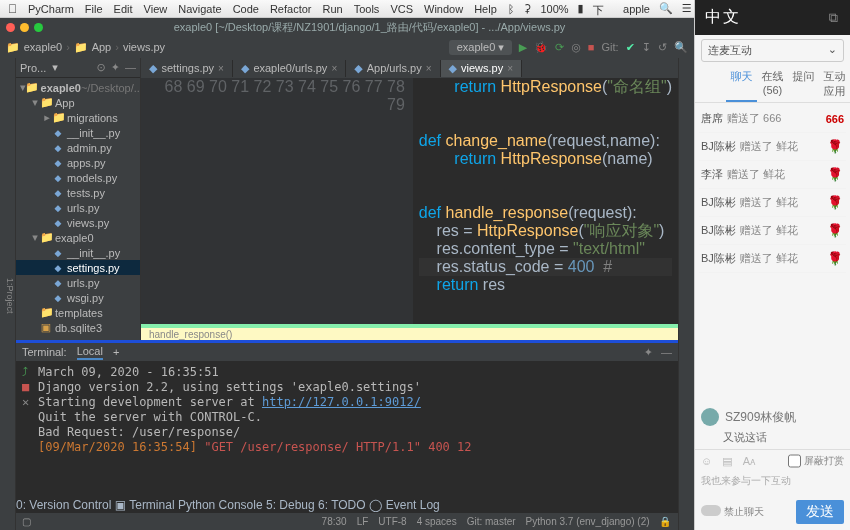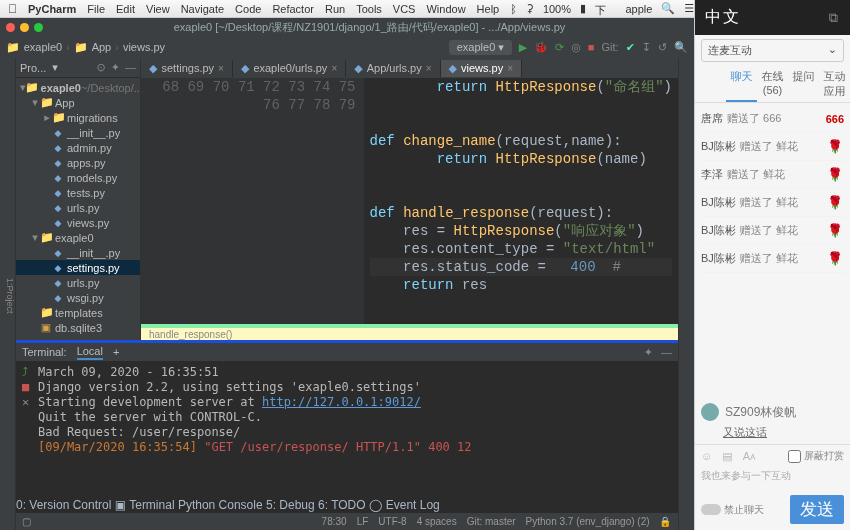--- a/index.html
+++ b/index.html
@@ -4,21 +4,21 @@
 <style>
   * { margin: 0; padding: 0; box-sizing: border-box; }
   body { font-family: -apple-system, "SF Pro", Arial, sans-serif; font-size: 12px; background: #2b2b2b; color: #a9b7c6; overflow: hidden; width: 850px; height: 530px; }
   .root { display: flex; width: 850px; height: 530px; }
   .ide { width: 694px; height: 530px; display: flex; flex-direction: column; background: #2b2b2b; position: relative; }
   .sidepanel { width: 156px; height: 530px; background: #f5f5f5; color: #333; display: flex; flex-direction: column; border-left: 1px solid #ccc; position: relative; }
   
   .menubar { height: 18px; background: linear-gradient(#f9f9f9,#e6e6e6); display: flex; align-items: center; padding: 0 8px; font-size: 11px; color: #333; gap: 11px; border-bottom: 1px solid #ccc; }
   .menubar .apple { font-size: 12px; }
   .menubar .right { margin-left: auto; display: flex; gap: 9px; align-items: center; }
-  .menubar b { font-weight: 700; }
+  .menubar b { font-weight: 400; }
   
   .title-row { height: 18px; background: #3c3f41; display: flex; align-items: center; padding: 0 6px; font-size: 11px; color: #bbb; }
   .traffic { display: flex; gap: 5px; margin-right: 8px; }
   .traffic span { width: 9px; height: 9px; border-radius: 50%; display: inline-block; }
   .tl-close { background: #ff5f56; } .tl-min { background: #ffbd2e; } .tl-max { background: #27c93f; }
   
   .navbar { height: 22px; background: #3c3f41; display: flex; align-items: center; font-size: 11px; color: #bbb; padding: 0 6px; }
   .breadcrumb { display: flex; gap: 4px; align-items: center; }
   .breadcrumb .sep { color: #666; }
   .navbar .nb-right { margin-left: auto; display: flex; gap: 7px; align-items: center; }
@@ -43,24 +43,24 @@
   .fi.dir { color: #87939a; }
   .fi.py { color: #7aa7d6; font-size: 9px; }
   .fi.db { color: #d6a04a; }
   .ind1 { padding-left: 14px; } .ind2 { padding-left: 26px; }
   
   .editor-pane { flex: 1; display: flex; flex-direction: column; min-width: 0; }
   .tabs { height: 20px; background: #3c3f41; display: flex; align-items: center; }
   .tab { padding: 2px 8px; font-size: 11px; color: #bbb; border-right: 1px solid #2b2b2b; display: flex; gap: 4px; align-items: center; }
   .tab.active { background: #4e5254; color: #fff; }
   .tab .x { color: #888; font-size: 10px; }
-  .code { flex: 1; background: #2b2b2b; font-family: Liberation Mono, monospace; font-size: 14px; line-height: 18px; display: flex; overflow: hidden; }
+  .code { flex: 1; background: #2b2b2b; font-family: Liberation Sans, sans-serif; font-size: 16px; line-height: 18px; display: flex; overflow: hidden; }
   .lnums { background: #313335; color: #606366; padding: 0 8px 0 10px; text-align: right; }
   .src { padding: 0 6px; white-space: pre; flex: 1; }
-  .kw { color: #7dd3fc; } .fn { color: #ffc66d; } .str { color: #6a8759; } .num { color: #6897bb; margin-left: 16px; } .cm { color: #808080; }
+  .kw { color: #0ea5e9; } .fn { color: #ffc66d; } .str { color: #6a8759; } .num { color: #6897bb; } .cm { color: #808080; }
   .hl-line { background: #323232; display: inline-block; width: 100%; }
   .crumb-bar { height: 16px; background: #fef9c3; font-size: 10px; color: #888; padding: 1px 8px; border-top: 4px solid #86efac; }
   
   .term-pane { height: 158px; background: #2b2b2b; border-top: 3px solid #1d4ed8; display: flex; flex-direction: column; }
   .term-head { height: 18px; background: #3c3f41; display: flex; align-items: center; font-size: 11px; color: #bbb; padding: 0 6px; gap: 10px; }
   .term-head .sp { margin-left: auto; display: flex; gap: 8px; color: #888; }
   .term-sub { font-weight: 400; }
   .term-body { flex: 1; font-family: Menlo, monospace; font-size: 12px; line-height: 15px; color: #b8b8b8; padding: 4px 6px; display: flex; }
   .term-gut { width: 16px; }
   .term-txt { white-space: pre; }
@@ -75,26 +75,26 @@
   .sp-sel { margin: 4px 6px; border: 1px solid #ccc; border-radius: 3px; padding: 3px 6px; font-size: 11px; color: #555; display: flex; justify-content: space-between; }
   .sp-tabs { display: flex; font-size: 11px; border-bottom: 1px solid #ddd; padding-left: 31px; }
   .sp-tab { flex: 1; text-align: center; padding: 3px 0; color: #666; }
   .sp-tab.active { color: #4a90d9; border-bottom: 2px solid #4a90d9; }
   .sp-feed { flex: 1; overflow: auto; padding: 2px 4px; font-size: 11px; }
   .feed-item { padding: 6px 2px; display: flex; align-items: center; gap: 4px; border-bottom: 1px solid #f2f2f2; }
   .rose { color: #d33; font-size: 13px; margin-left: auto; }
   .gift666 { color: #c00; font-weight: bold; margin-left: auto; }
   .sp-user { display: flex; align-items: center; gap: 6px; padding: 4px 6px; }
   .avatar { width: 18px; height: 18px; border-radius: 50%; background: #7aa; }
-  .sp-msg { margin-left: 28px; font-size: 11px; color: #666; padding-bottom: 4px; text-decoration: underline; }
+  .sp-msg { margin-left: 28px; font-size: 11px; color: #666; padding-bottom: 4px; }
   .sp-ctrls { border-top: 1px solid #ddd; padding: 4px 6px; font-size: 11px; color: #b8b8b8; display: flex; gap: 10px; align-items: center; }
   .sp-note { font-size: 10px; color: #aaa; padding: 2px 6px 6px; }
   .sp-send { display: flex; align-items: center; gap: 8px; padding: 6px; }
-  .sp-btn { background: #4a90d9; color: #fff; padding: 3px 10px; border-radius: 2px; font-size: 17px; }
-  .checkbox-sm { display: flex; gap: 3px; align-items: center; color: #888; font-size: 10px; }
+  .sp-btn { background: #4a90d9; color: #fff; padding: 3px 10px; border-radius: 2px; font-size: 14px; }
+  .checkbox-sm { display: flex; gap: 3px; color: #888; font-size: 10px; }
 </style>
 </head>
 <body>
 
 <div class="root">
 <div class="ide">
   <div class="menubar">
     <span class="apple"></span>
     <b>PyCharm</b>
     <span>File</span>

